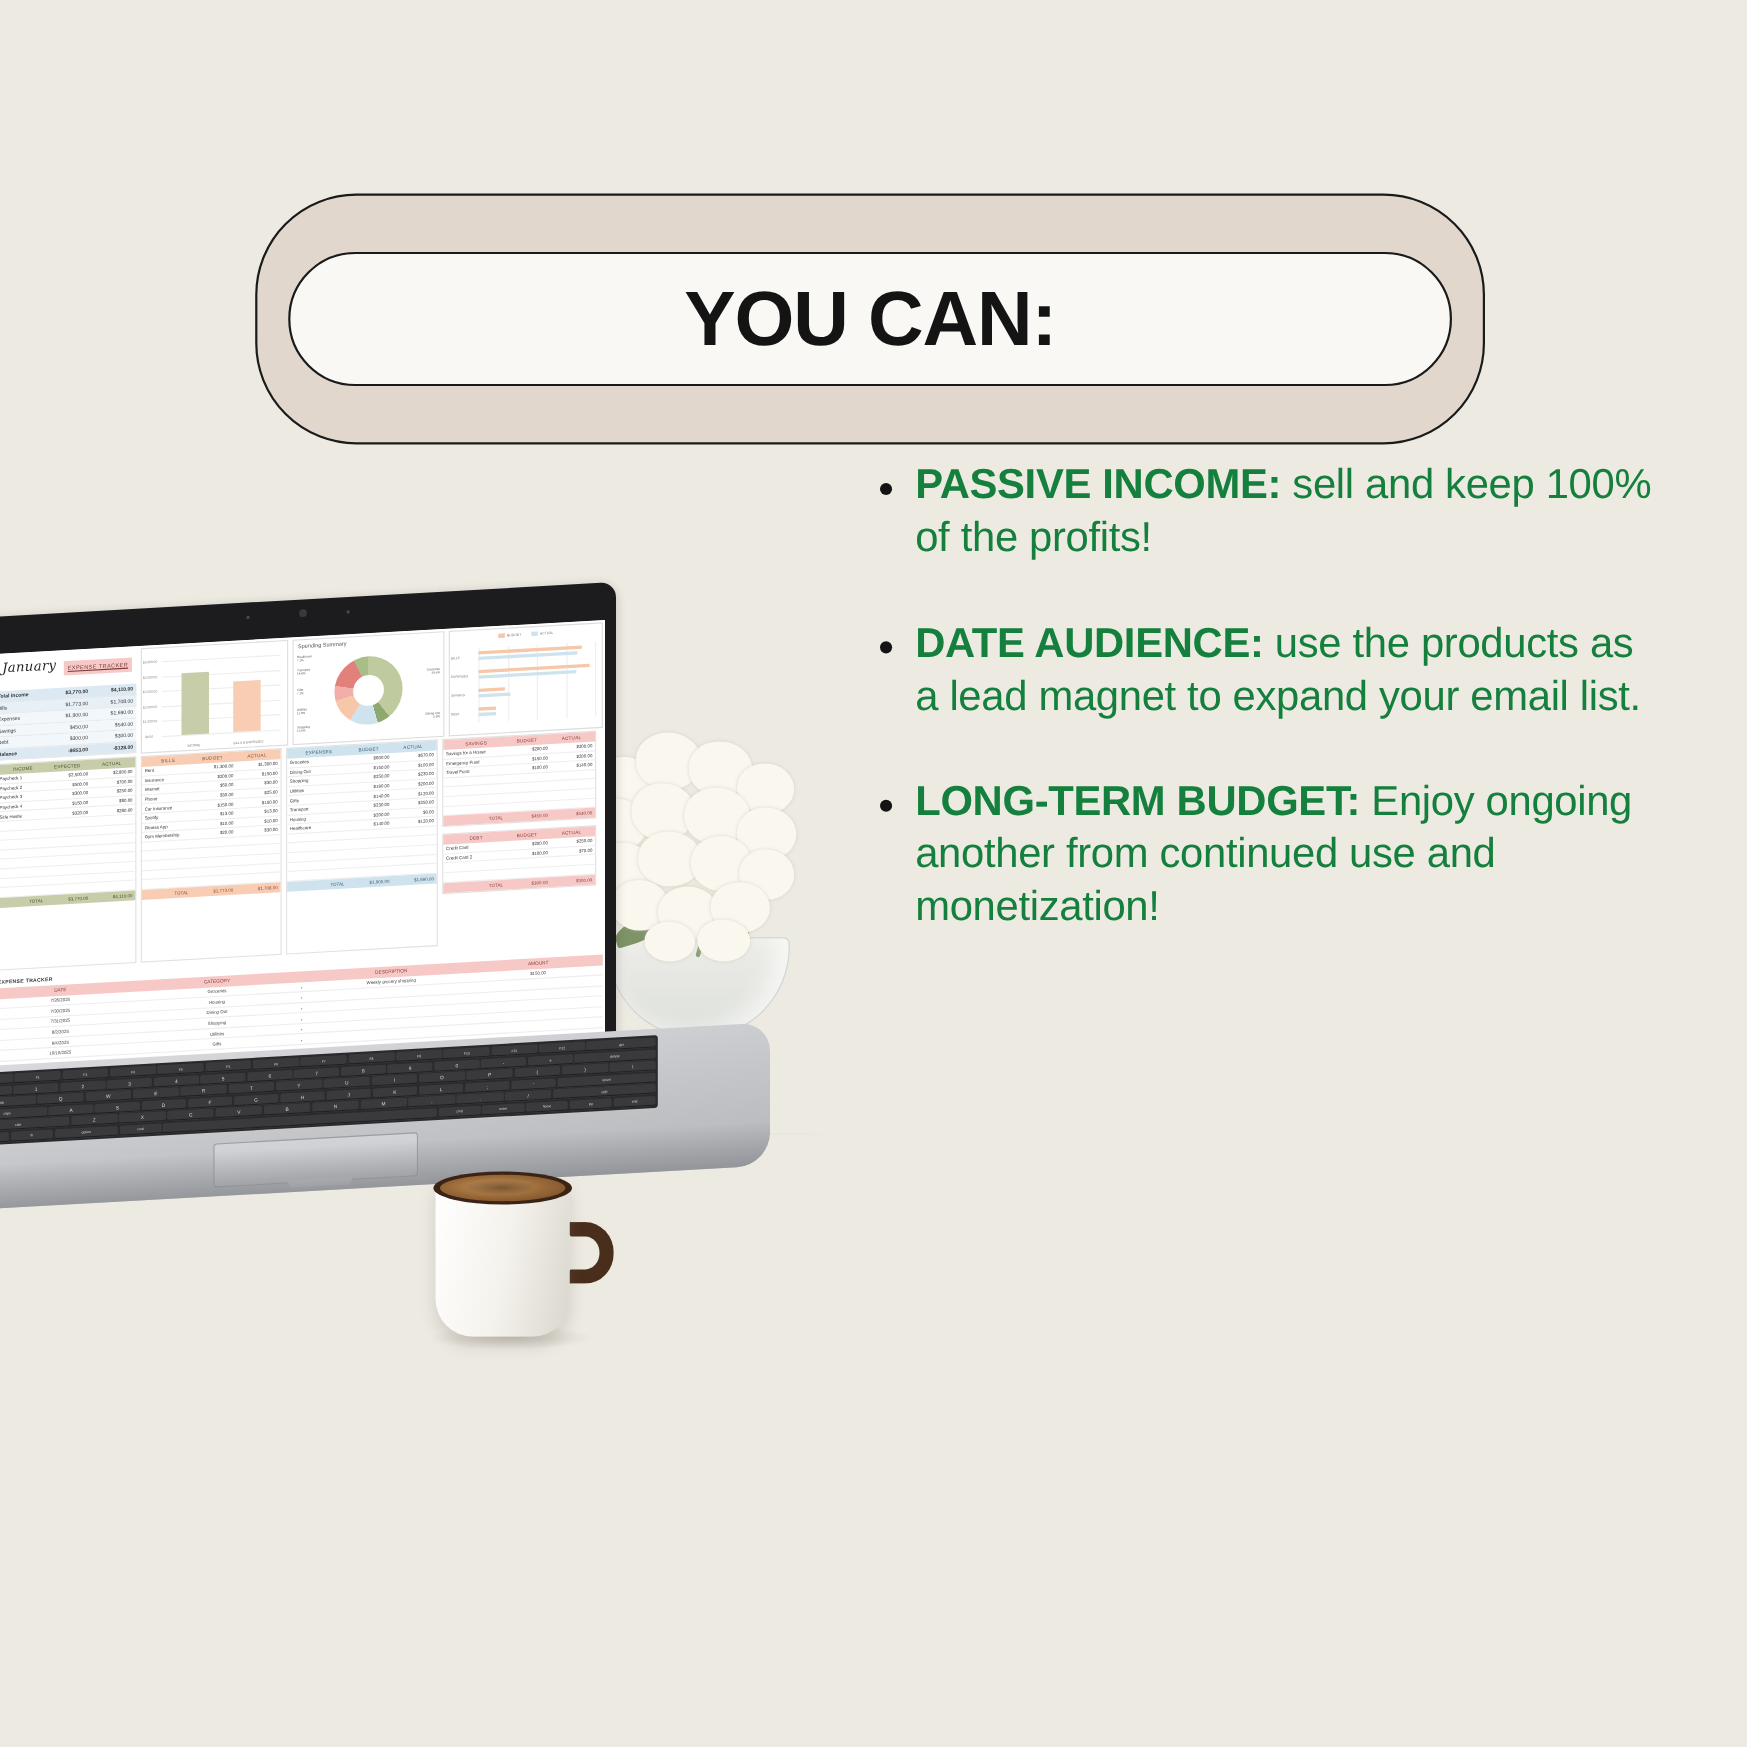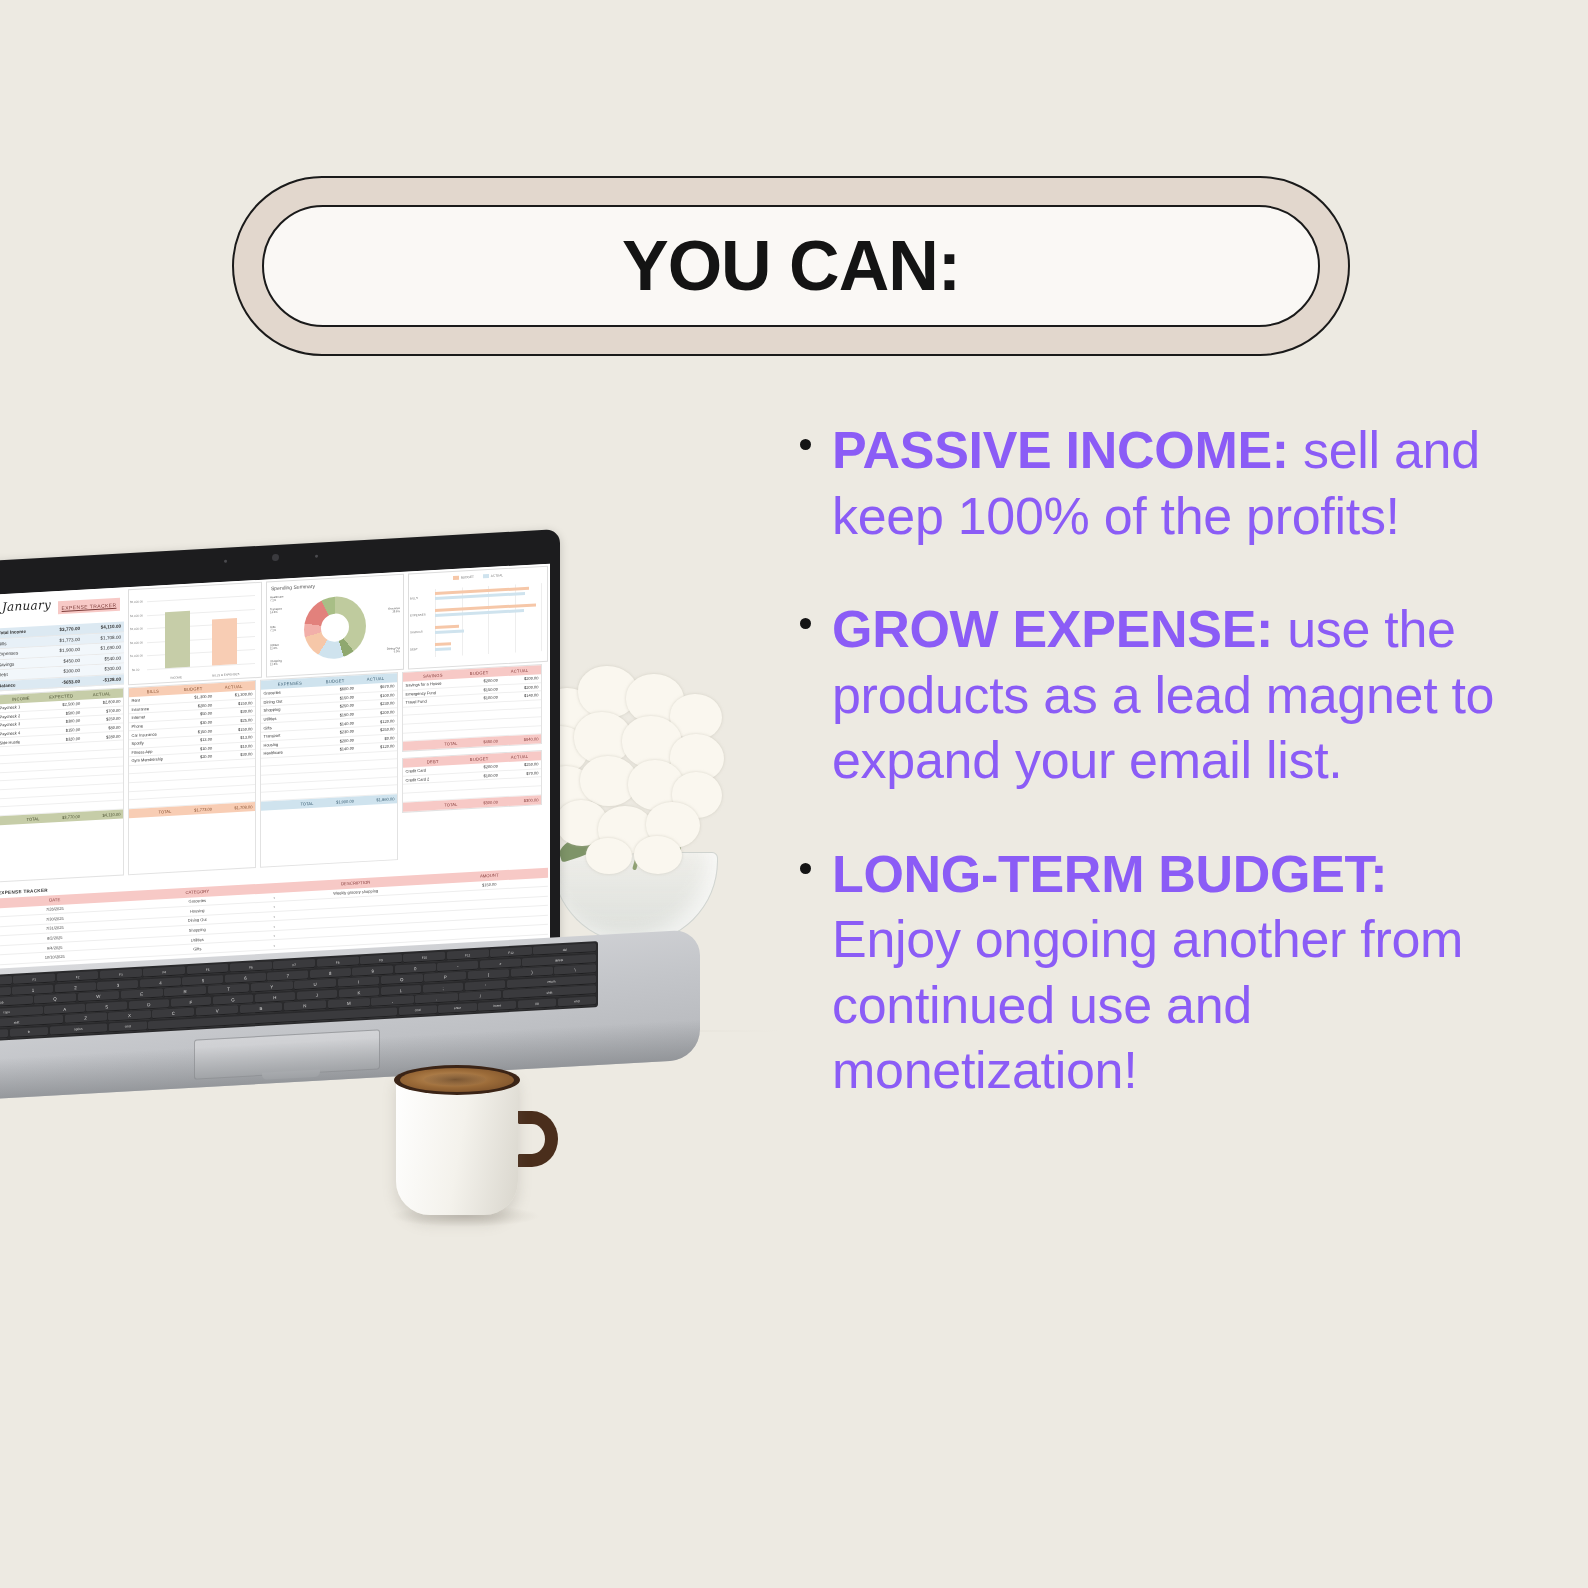--- a/index.html
+++ b/index.html
@@ -7,21 +7,21 @@
     width: 1588px; height: 1588px;
     font-family: "Liberation Sans", sans-serif;
     background: #EDEAE2;
     overflow: hidden;
   }
   .canvas { position: relative; width: 1588px; height: 1588px; background: #EDEAE2; }
 
   
   .header-pill {
     position: absolute; left: 232px; top: 176px;
-    width: 1118px; height: 180px;
+    width: 1118px; height: 228px;
     background: #E2D7CD;
     border: 2.5px solid #1a1a1a;
     border-radius: 92px;
     display: flex; align-items: center; justify-content: center;
   }
   .header-inner {
     width: 1058px; height: 122px;
     background: #FAF8F5;
     border: 2.5px solid #1a1a1a;
     border-radius: 62px;
@@ -38,21 +38,21 @@
   }
   .bullet-item {
     display: flex; align-items: flex-start;
     margin-bottom: 48px;
   }
   .bullet-dot {
     flex: none; width: 11px; height: 11px; border-radius: 50%;
     background: #141414; margin-top: 21px; margin-right: 21px;
   }
   .bullet-text {
-    font-size: 52px; line-height: 1.26; color: #8b5cf6;
+    font-size: 38px; line-height: 1.26; color: #15803d;
     letter-spacing: -0.3px;
   }
   .bullet-lead { font-weight: 700; }
 
   
   .scene {
     position: absolute; left: -10px; top: 520px;
     width: 790px; height: 800px;
   }
 
@@ -276,21 +276,21 @@
     </div>
   </div>
 
   <div class="bullets">
     <div class="bullet-item">
       <div class="bullet-dot"></div>
       <div class="bullet-text"><span class="bullet-lead">PASSIVE INCOME:</span><span> sell and keep 100% of the profits!</span></div>
     </div>
     <div class="bullet-item">
       <div class="bullet-dot"></div>
-      <div class="bullet-text"><span class="bullet-lead">GROW EXPENSE:</span><span> use the products as a lead magnet to expand your email list.</span></div>
+      <div class="bullet-text"><span class="bullet-lead">DATE AUDIENCE:</span><span> use the products as a lead magnet to expand your email list.</span></div>
     </div>
     <div class="bullet-item">
       <div class="bullet-dot"></div>
       <div class="bullet-text"><span class="bullet-lead">LONG-TERM BUDGET:</span><span> Enjoy ongoing another from continued use and monetization!</span></div>
     </div>
   </div>
 
   <div class="scene">
 
     <div class="surface"></div>

